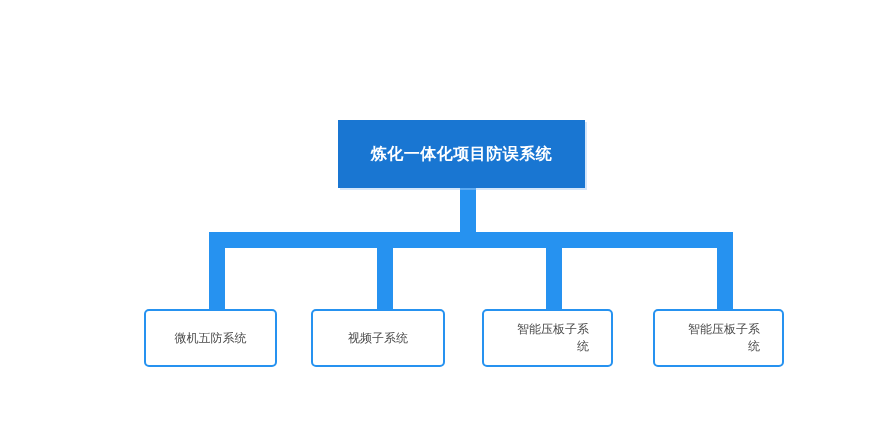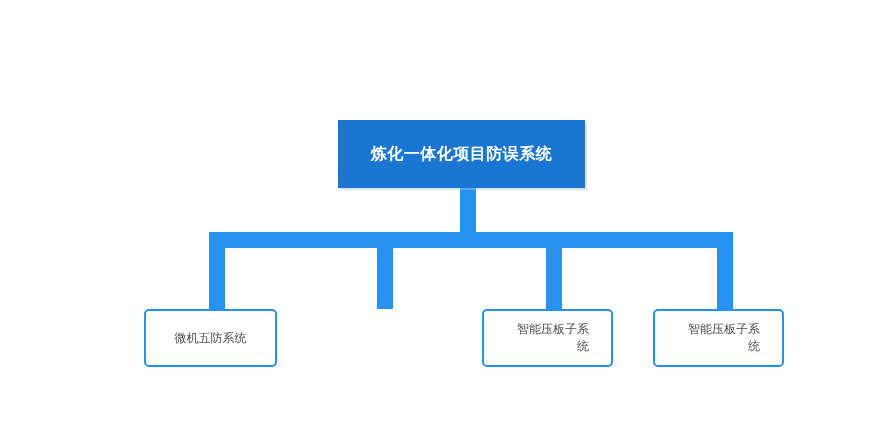--- a/index.html
+++ b/index.html
@@ -87,20 +87,23 @@
   <div class="line v" id="drop-4"></div>
 
   <div class="root-node">
     <span>炼化一体化项目防误系统</span>
   </div>
 
   <div class="child-node" id="child-1">
     <span>微机五防系统</span>
   </div>
 
+  <div class="child-node" id="child-2">
+    <span>视频子系统</span>
+  </div>
 
   <div class="child-node" id="child-3">
     <span>智能压板子系统</span>
   </div>
 
   <div class="child-node" id="child-4">
     <span>智能压板子系统</span>
   </div>
 
 </div>

